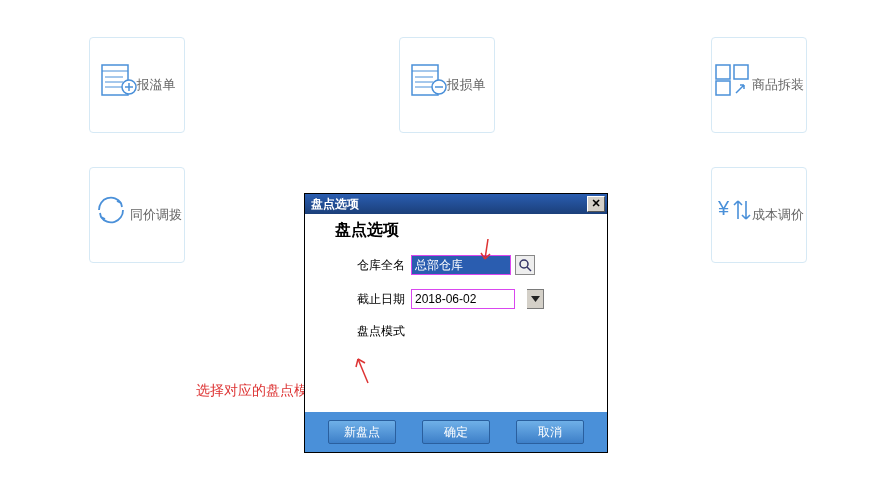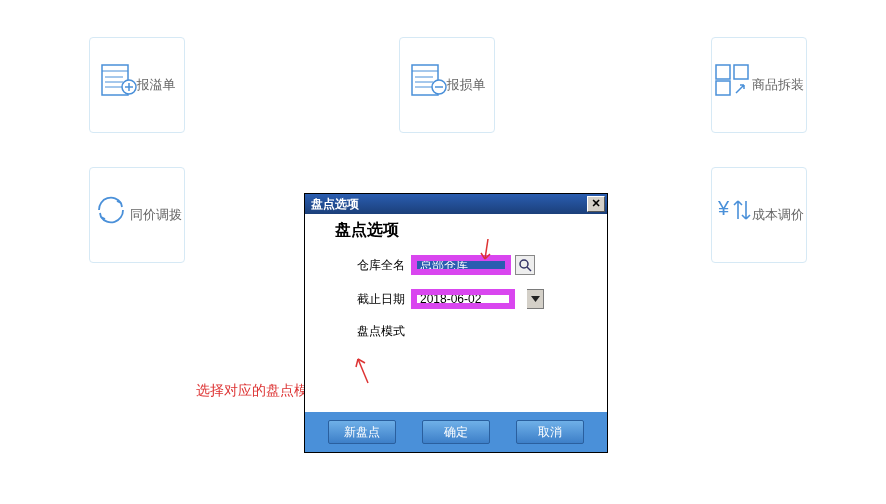--- a/index.html
+++ b/index.html
@@ -101,21 +101,21 @@
     margin: 14px 0 0 28px;
   }
   .field-label {
     width: 60px;
     text-align: right;
     font-size: 12px;
     margin-right: 6px;
   }
   .field-input {
     height: 20px;
-    border: 6px solid #d946ef;
+    border: 1px solid #d946ef;
     font-size: 12px;
     padding: 1px 3px;
     background: #fff;
   }
   .search-btn {
     width: 20px;
     height: 20px;
     border: 1px solid #888;
     background: #eee;
     margin-left: 4px;

